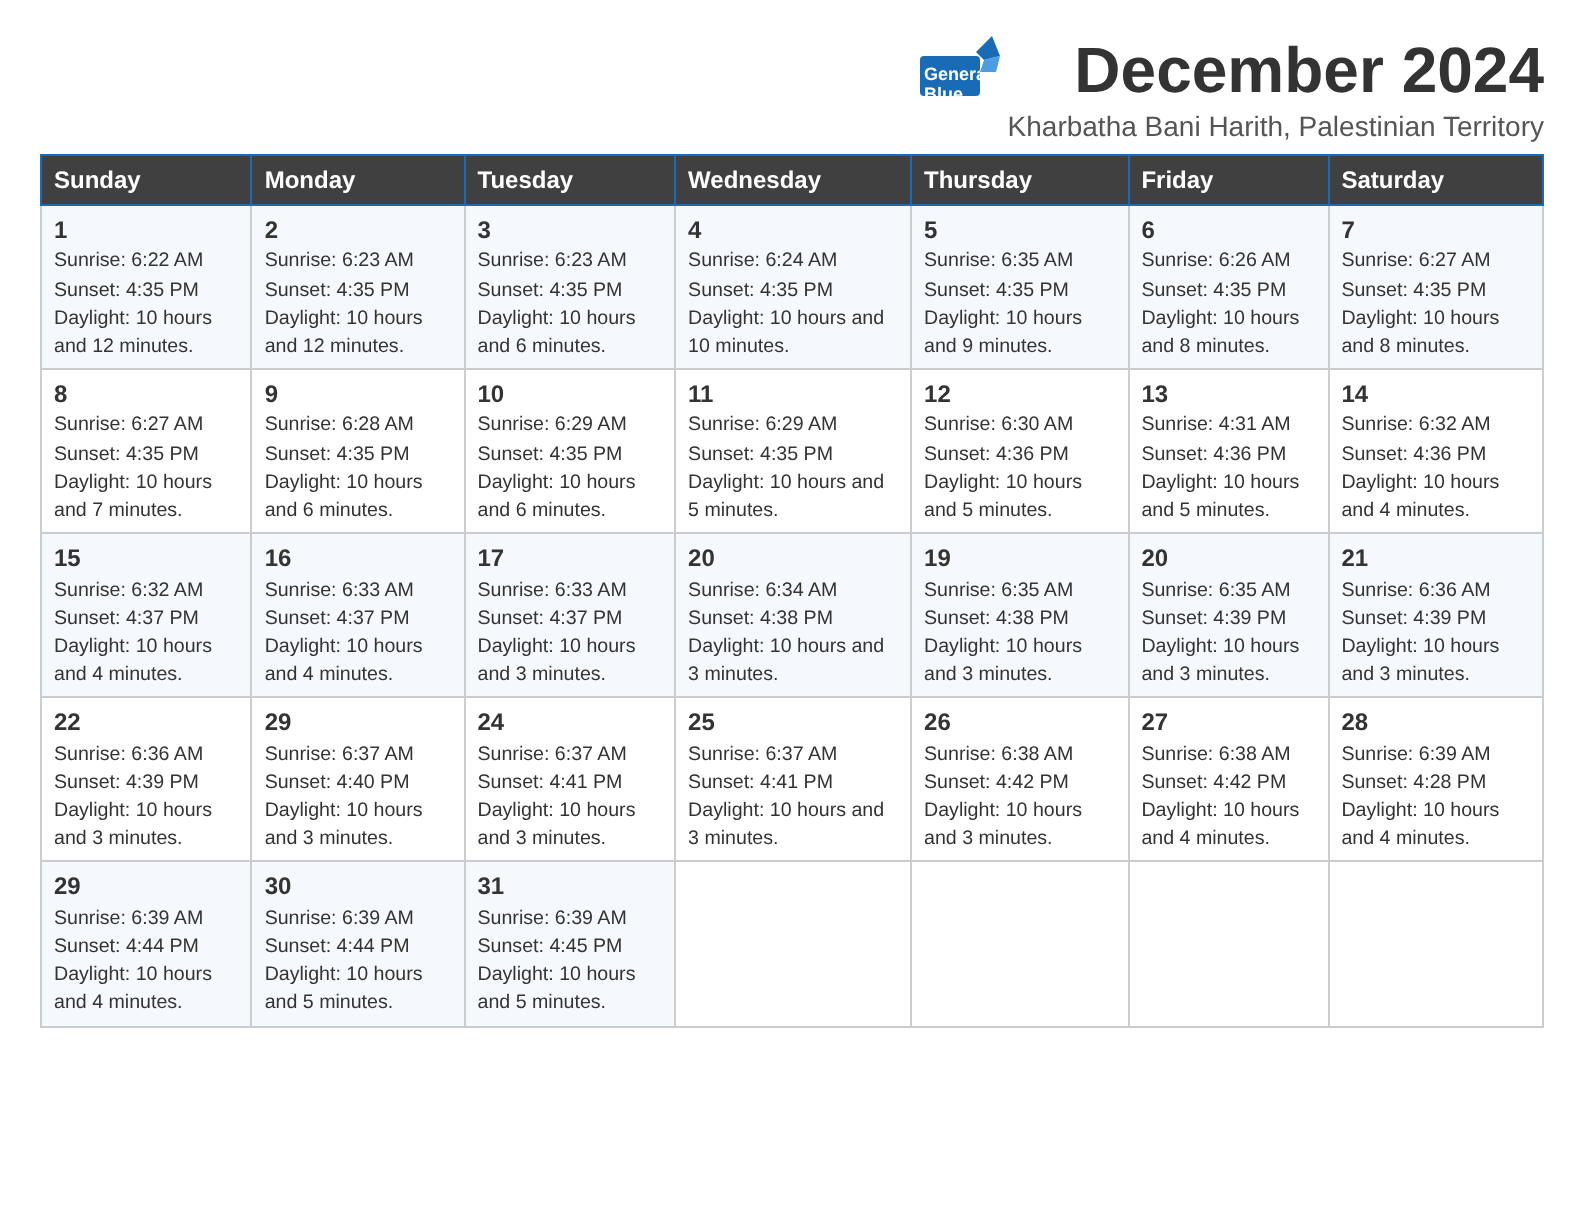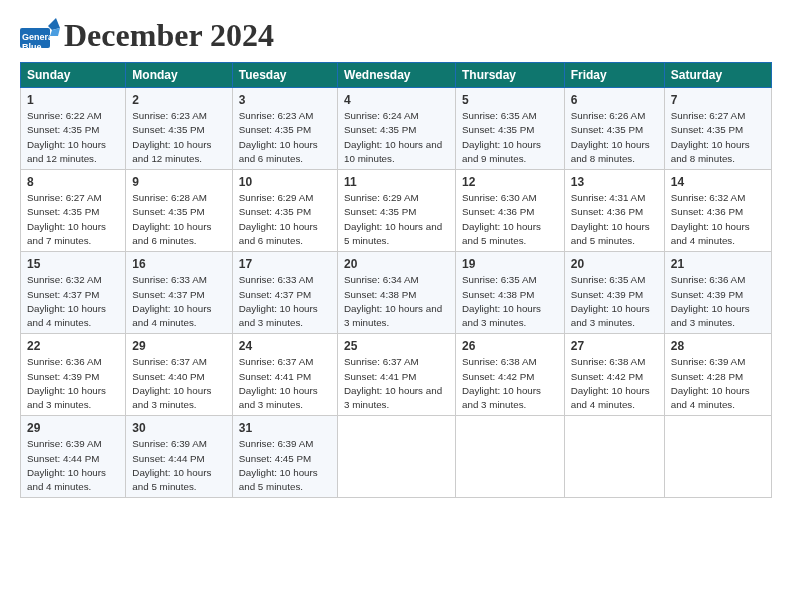--- a/index.html
+++ b/index.html
@@ -10,50 +10,49 @@
       height: 612px;
       overflow: hidden;
     }
     .page {
       width: 792px;
       padding: 18px 20px 10px 20px;
     }
     .header-row {
       display: flex;
       align-items: flex-start;
-      justify-content: flex-start;
+      justify-content: flex-end;
       margin-bottom: 6px;
     }
     .logo {
       display: flex;
       flex-direction: column;
       align-items: flex-start;
     }
     .title-block {
       text-align: right;
     }
     .main-title {
       font-size: 32px;
       font-weight: bold;
       color: #333;
       line-height: 1.1;
-      font-family: Liberation Serif, serif;
     }
     .subtitle {
       font-size: 14px;
       color: #555;
       margin-top: 2px;
     }
     table {
       width: 100%;
       border-collapse: collapse;
       font-size: 10.5px;
     }
     thead tr th {
-      background-color: #0f766e;
+      background-color: #404040;
       color: #fff;
       padding: 5px 6px;
       text-align: left;
       font-size: 12px;
       font-weight: bold;
       border: 1px solid #1a6bb5;
     }
     tbody tr td {
       border: 1px solid #ccc;
       padding: 4px 6px;
@@ -93,20 +92,21 @@
             <text x="2" y="22" font-size="9" fill="white" font-weight="bold" font-family="Arial">General</text>
             <text x="2" y="32" font-size="9" fill="white" font-weight="bold" font-family="Arial">Blue</text>
             <polygon points="28,8 36,0 40,10 32,12" fill="#1a6bb5"></polygon>
             <polygon points="32,12 40,10 38,18 30,18" fill="#4a9de0"></polygon>
           </svg>
         </div>
       </div>
     </div>
     <div class="title-block">
       <div class="main-title">December 2024</div>
+      <div class="subtitle">Kharbatha Bani Harith, Palestinian Territory</div>
     </div>
   </div>
 
   <table>
     <thead>
       <tr id="header-row">
       <th>Sunday</th>
           <th>Monday</th>
           <th>Tuesday</th>
           <th>Wednesday</th>

